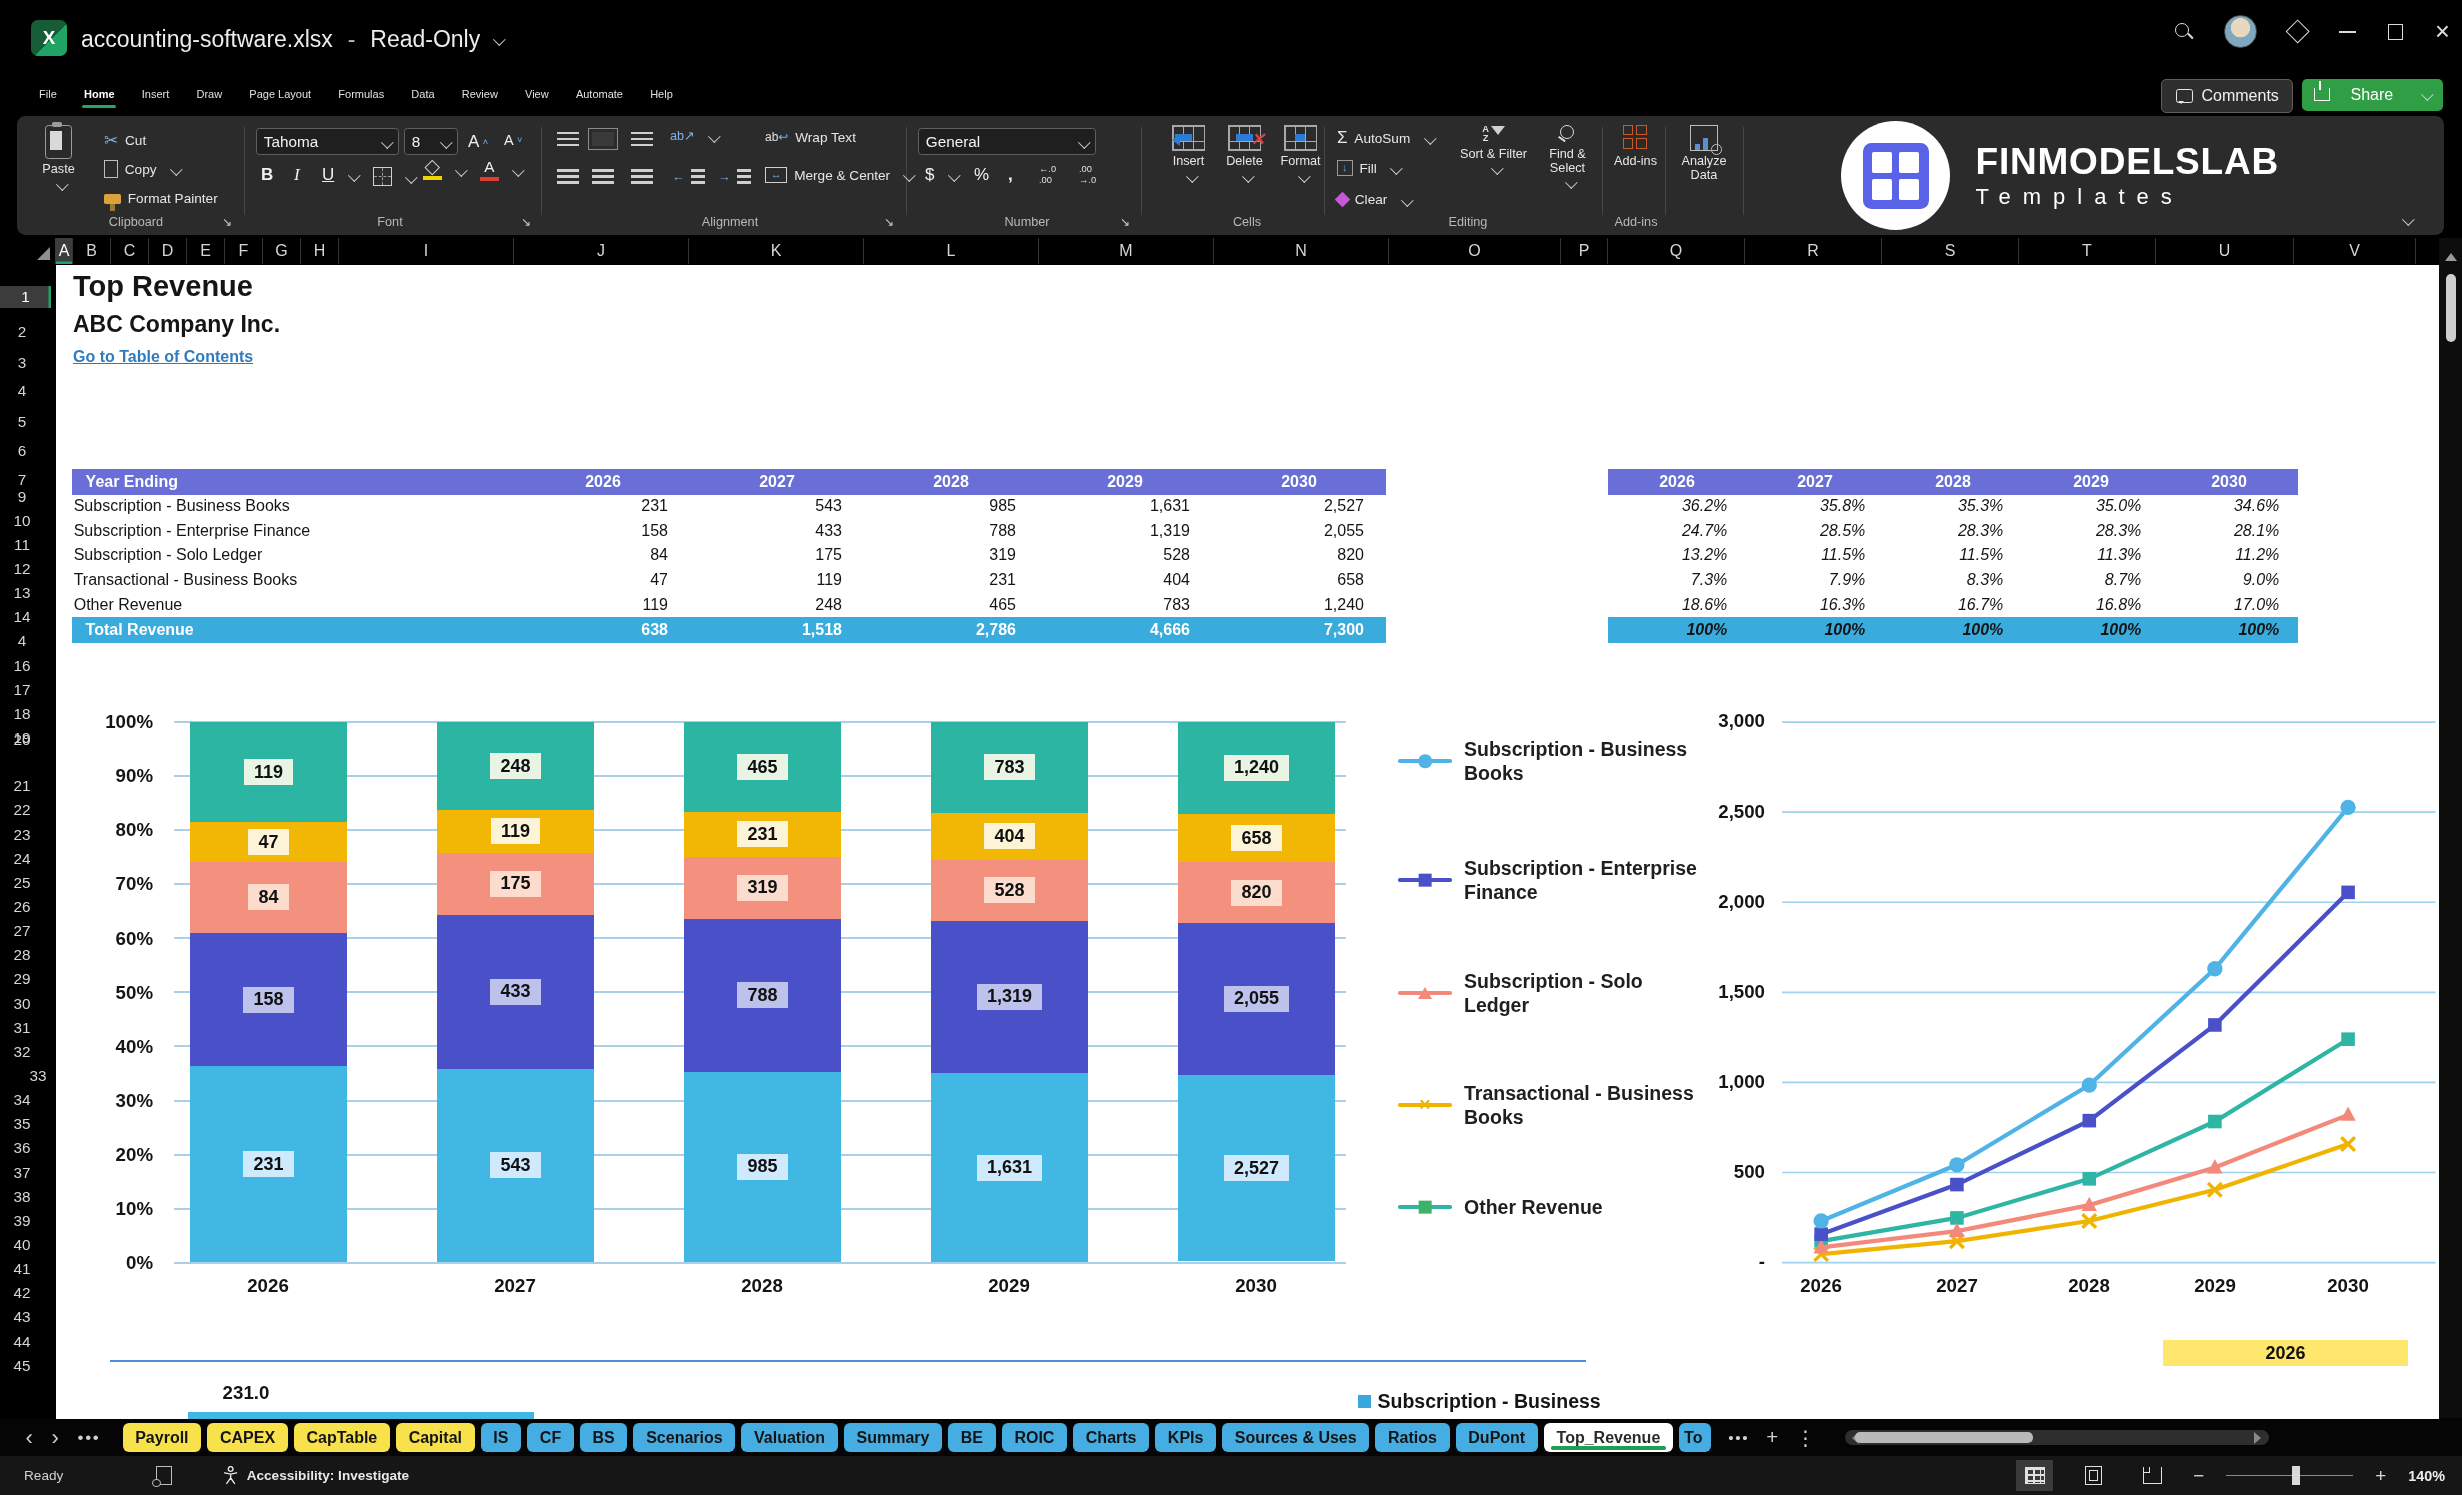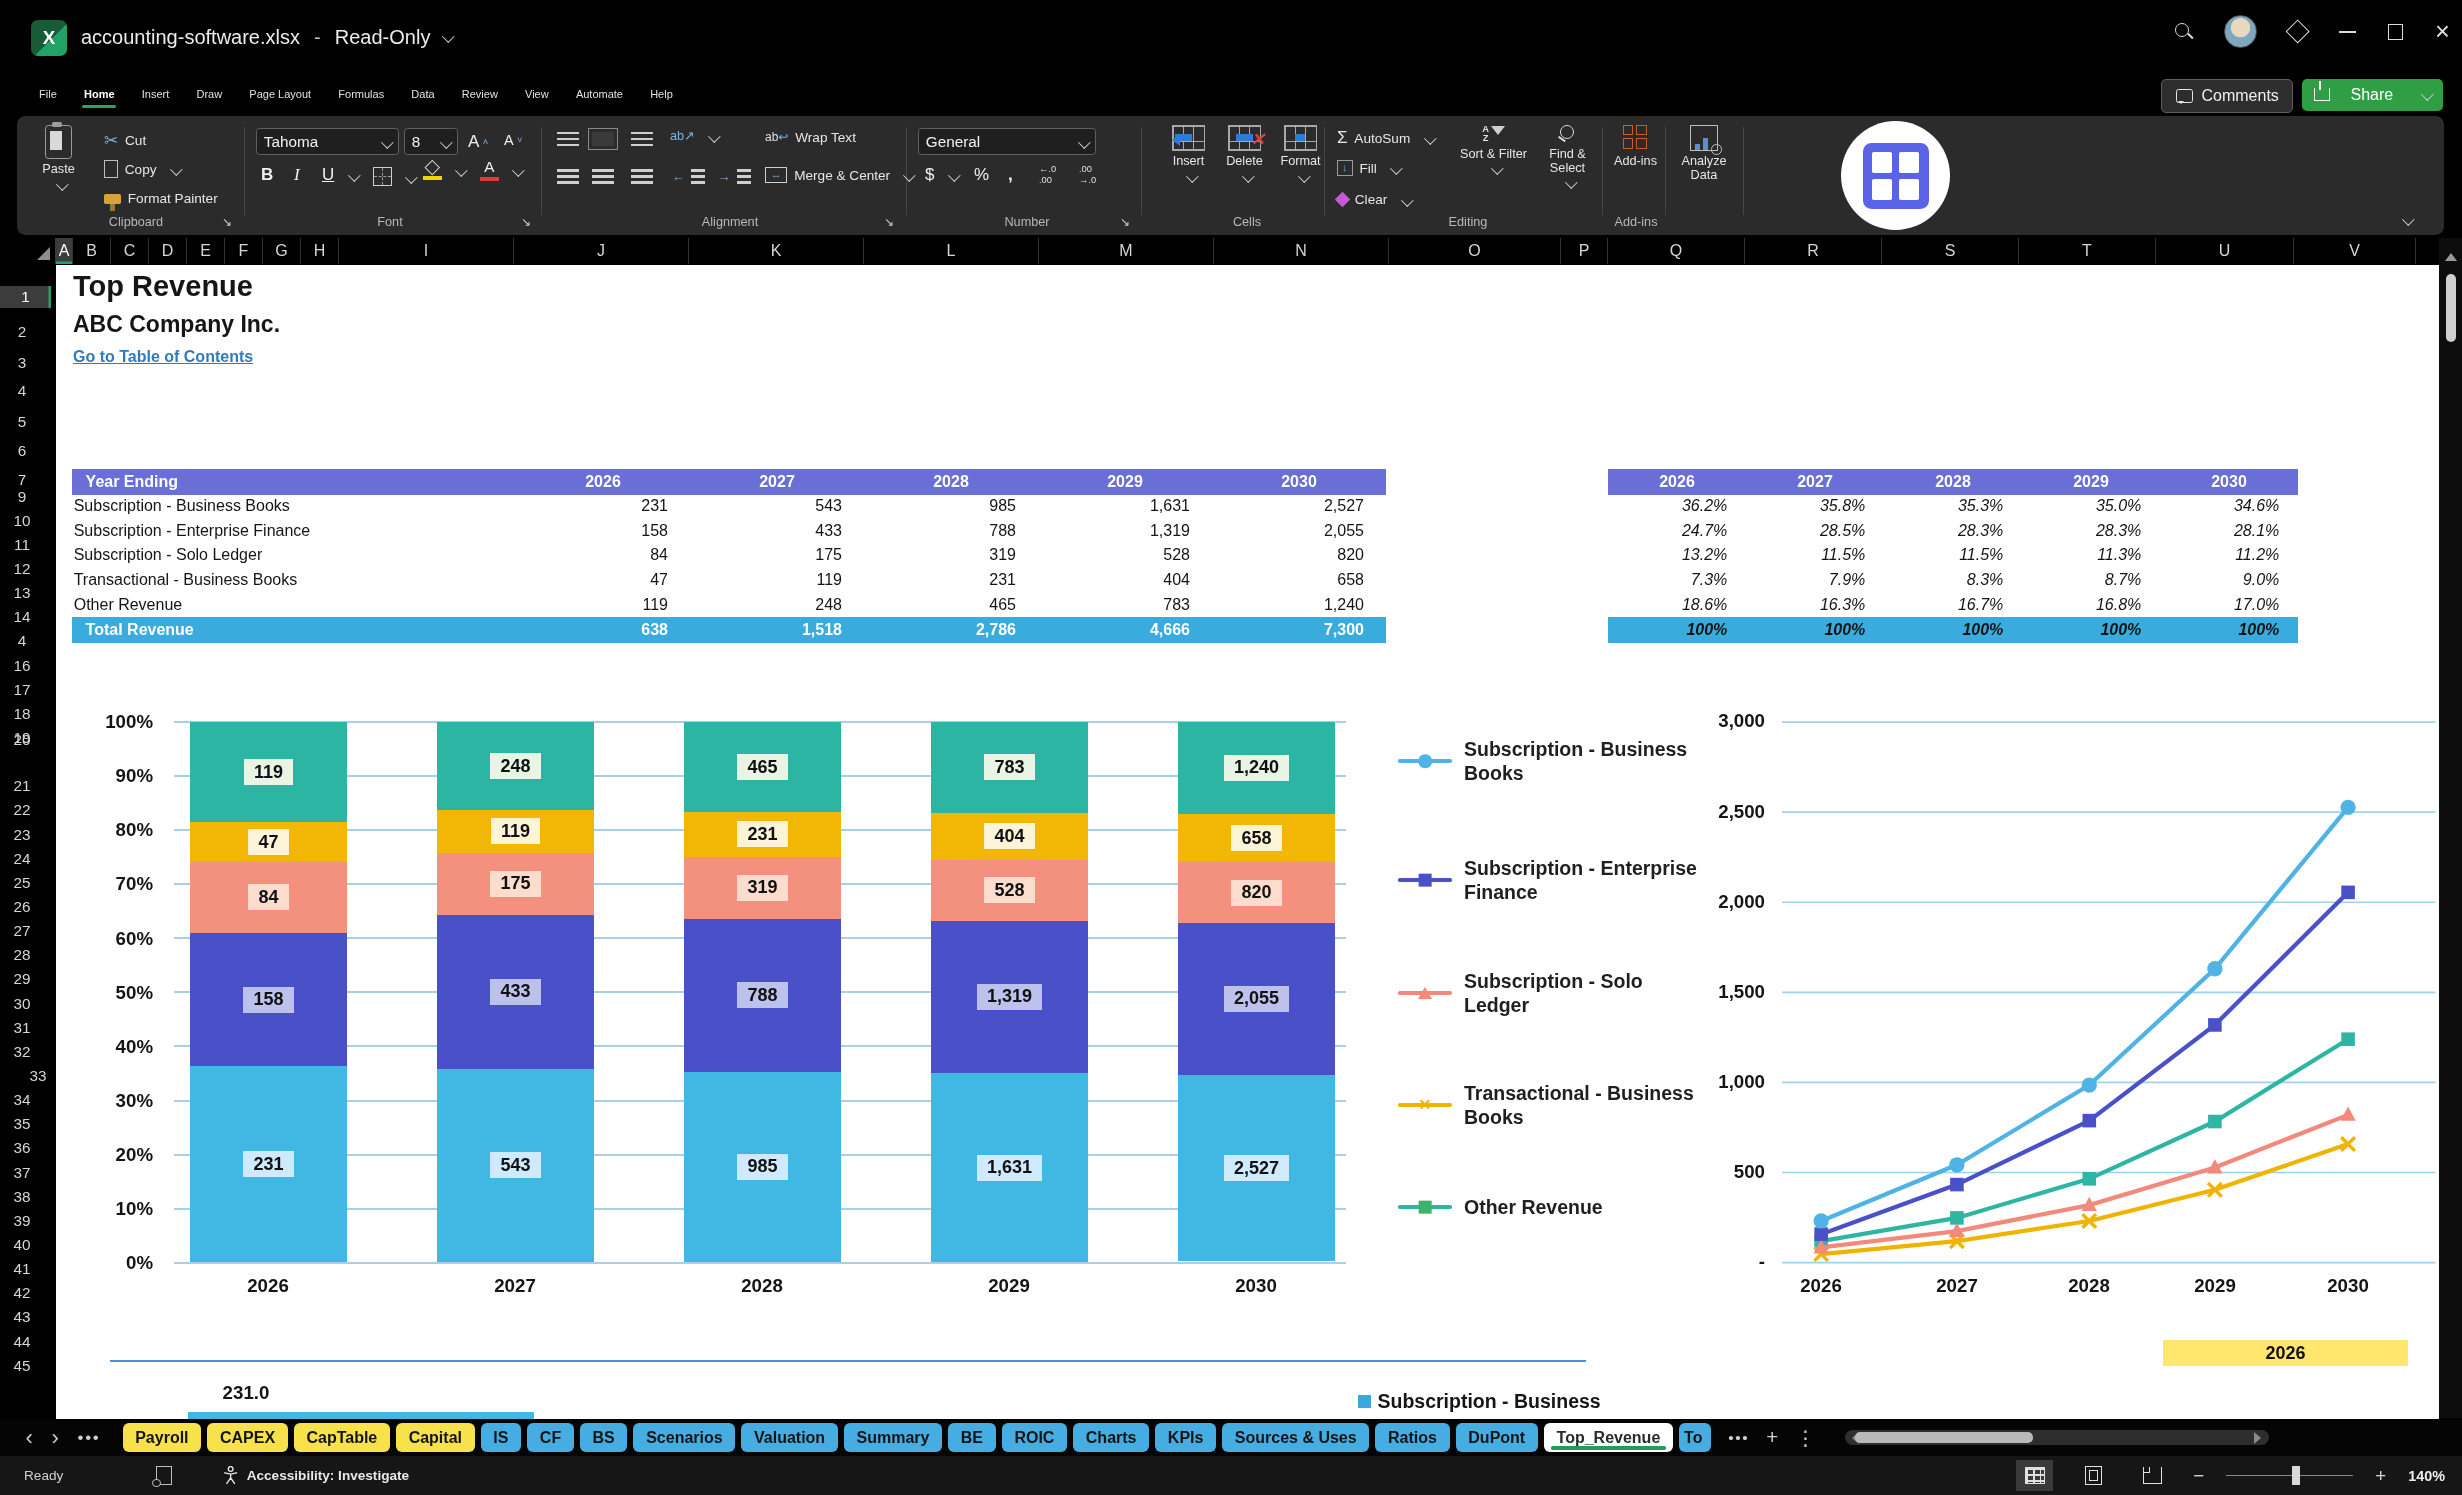--- a/index.html
+++ b/index.html
@@ -3,21 +3,21 @@
 <meta charset="utf-8">
 <style>
   html,body{margin:0;padding:0;background:#000;}
   #app{position:relative;width:2462px;height:1495px;background:#000;overflow:hidden;
        font-family:"Liberation Sans",sans-serif;color:#e8e8e8;}
   
   #titlebar{position:absolute;left:0;top:0;width:2462px;height:76px;background:#000;}
   .xl-icon{position:absolute;left:31px;top:20.4px;width:36px;height:36px;border-radius:6.8px;
      background:linear-gradient(135deg,#185c37 0 55%,#21a366 55%);display:flex;align-items:center;justify-content:center;
      font-weight:bold;color:#fff;font-size:18.7px;}
-  .tb-filename{position:absolute;left:81px;top:25.5px;font-size:20px;color:#ececec;}
+  .tb-filename{position:absolute;left:81px;top:25.5px;font-size:23px;color:#ececec;}
   .tb-sep{margin:0 8.5px;color:#bdbdbd;}
   .tb-mode{color:#ececec;}
   .chev{display:inline-block;width:7.6px;height:7.6px;border-right:1.7px solid #cfcfcf;border-bottom:1.7px solid #cfcfcf;
         transform:rotate(45deg);margin-left:8.5px;vertical-align:2.5px;}
   .tb-right{position:absolute;right:12px;top:15.3px;display:flex;align-items:center;gap:32px;}
   .ic-search{width:17px;height:17px;position:relative;}
   .ic-search::before{content:"";position:absolute;left:0;top:0;width:12px;height:12px;border:1.7px solid #dcdcdc;border-radius:50%;}
   .ic-search::after{content:"";position:absolute;left:12px;top:12px;width:6.8px;height:1.7px;background:#dcdcdc;transform:rotate(45deg);}
   .avatar{width:31px;height:31px;border-radius:50%;background:radial-gradient(circle at 50% 38%,#e8d8c0 0 38%,#7fa8c0 40%);border:0.8px solid #555;}
   .ic-diamond{width:15.3px;height:15.3px;border:1.7px solid #dcdcdc;transform:rotate(45deg);}
@@ -434,20 +434,24 @@
 
       <div class="logo-wrap">
         <div class="logo-oval">
           <div class="logo-sq">
               <span></span>
               <span></span>
               <span></span>
               <span></span>
             </div>
         </div>
+        <div>
+          <div class="logo-title">FINMODELSLAB</div>
+          <div class="logo-sub">Templates</div>
+        </div>
       </div>
       <span class="chev ribbon-collapse"></span>
     </div>
   </div>
 
   <div id="colheaders">
     <div class="corner"></div>
   <div class="colcell sel" style="width: 17px;">A</div>
       <div class="colcell" style="width: 38px;">B</div>
       <div class="colcell" style="width: 38px;">C</div>

